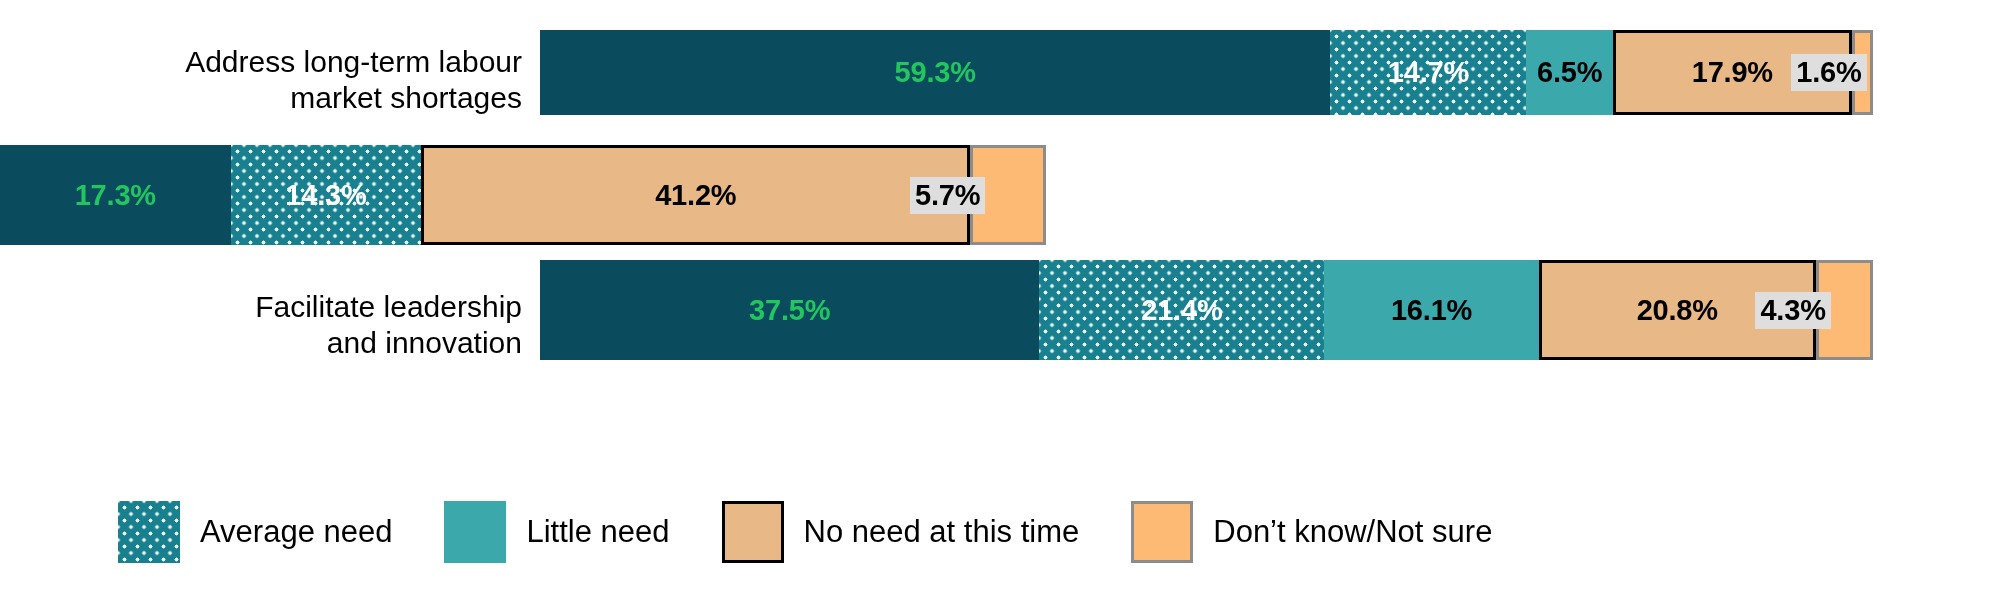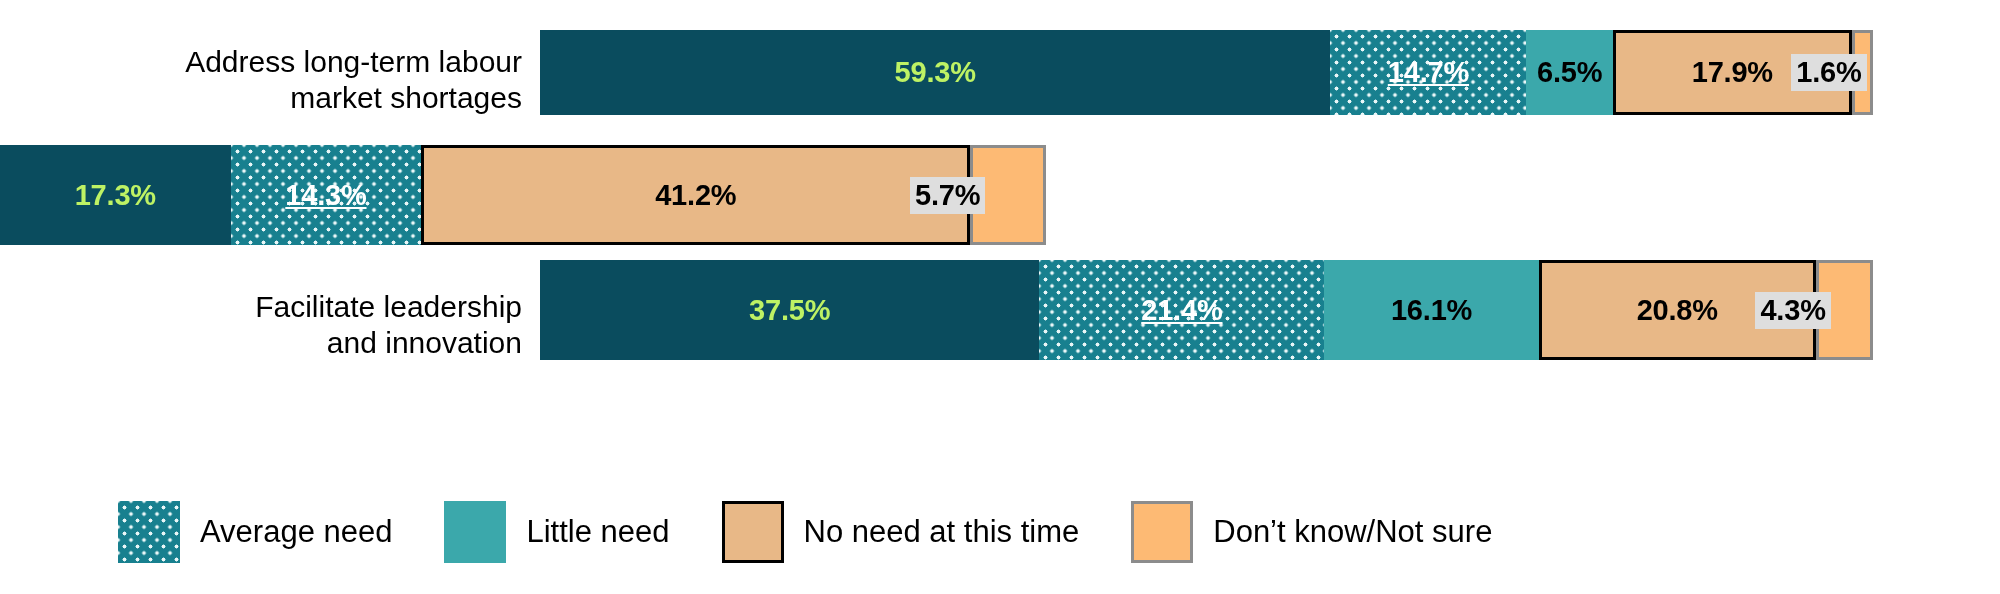--- a/index.html
+++ b/index.html
@@ -52,31 +52,31 @@
     font-size:29px;
     font-weight:bold;
     white-space:nowrap;
     position:relative;
     z-index:3;
     letter-spacing:-0.2px;
   }
 
   
   .s-great{background:#0A4C5E;}
-  .s-great .val{color:#bef264;}
+  .s-great .val{color:#22c55e;}
 
   .s-average{
     background:#18808F;
     background-image:
       radial-gradient(#e9f6f7 1.9px, transparent 2.1px),
       radial-gradient(#e9f6f7 1.9px, transparent 2.1px);
     background-size:13px 13px, 13px 13px;
     background-position:0 0, 6.5px 6.5px;
   }
-  .s-average .val{color:#ffffff;text-decoration:underline;}
+  .s-average .val{color:#ffffff;}
 
   .s-little{background:#3BA8AB;}
   .s-little .val{color:#000000;}
 
   .s-none{background:#E8B887;border:3px solid #000000;}
   .s-none .val{color:#000000;}
 
   .s-dk{background:#fdba74;border:3px solid #8C8C8C;}
   .s-dk .val{
     color:#000000;

